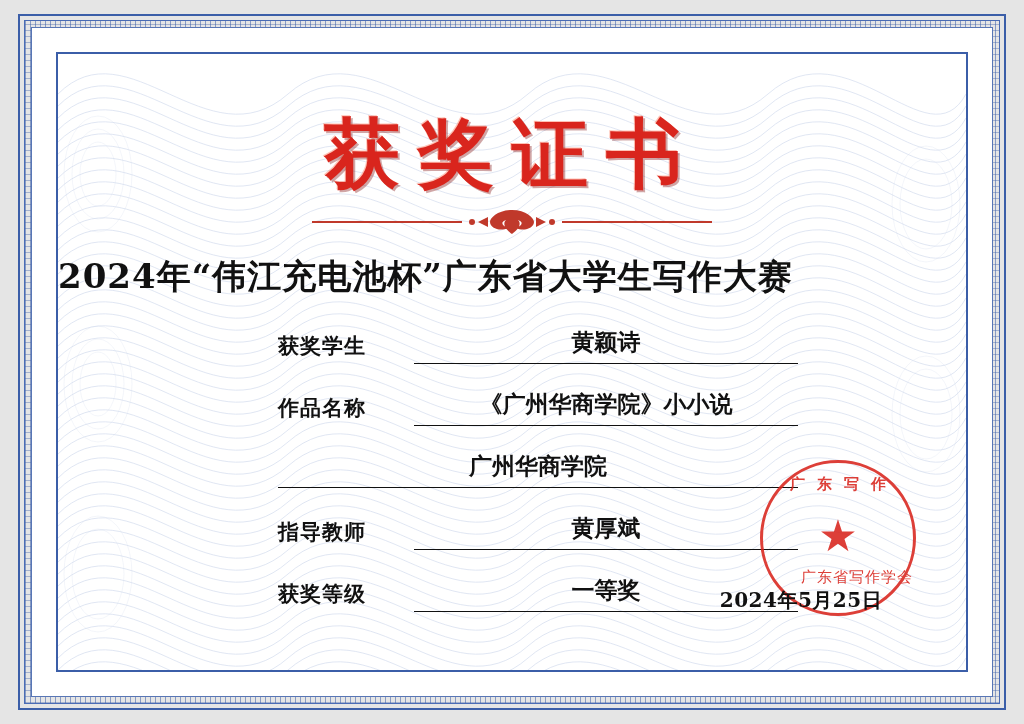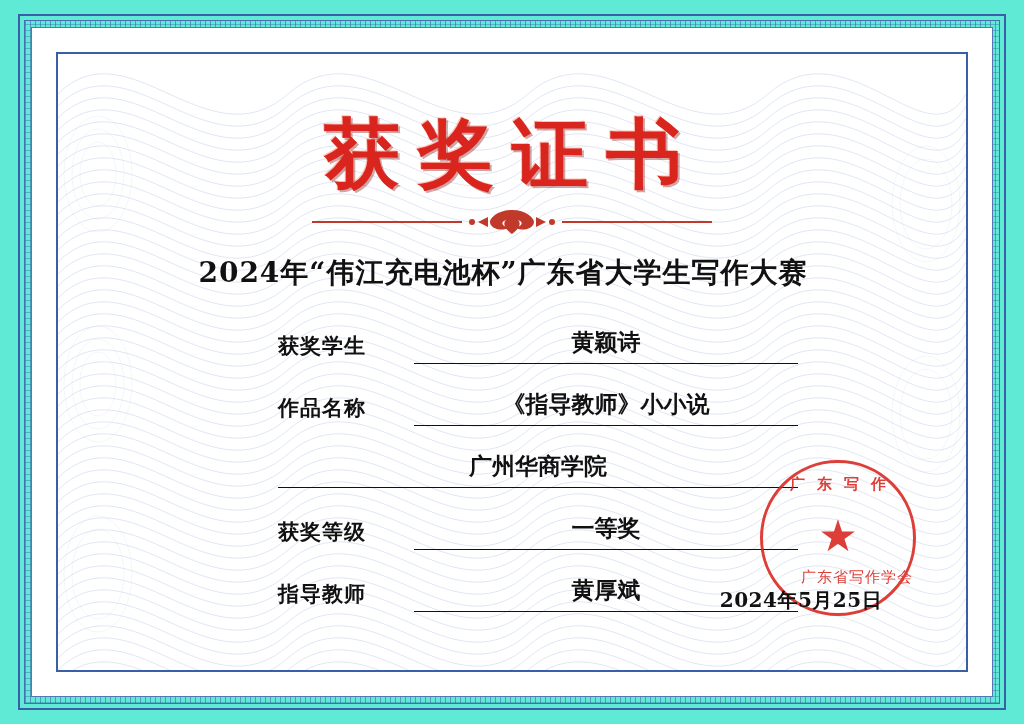--- a/index.html
+++ b/index.html
@@ -12,21 +12,21 @@
     height: 724px;
     overflow: hidden;
     font-family: "Liberation Serif", serif;
   }
 
   
   .certificate {
     position: relative;
     width: 1024px;
     height: 724px;
-    background: #5eead4;
+    background: #e5e5e5;
     box-sizing: border-box;
   }
 
   
   .border-frame {
     position: absolute;
     left: 18px;
     top: 14px;
     right: 18px;
     bottom: 14px;
@@ -122,23 +122,23 @@
     transform: translateX(-50%);
     width: 400px;
     height: 36px;
   }
 
   .contest-name {
     position: absolute;
     top: 200px;
     left: 0;
     right: 18px;
-    text-align: center;
-    font-family: "DejaVu Serif", "Liberation Serif", serif;
-    font-size: 28px;
+    text-align: left;
+    font-family: "DejaVu Serif", "Liberation Serif", serif;
+    font-size: 34px;
     font-weight: bold;
     color: #111111;
     letter-spacing: 1px;
     white-space: nowrap;
   }
 
   
   .fields {
     position: absolute;
     top: 262px;
@@ -354,35 +354,35 @@
 
     <div class="fields">
 
       <div class="field-row">
         <div class="field-label">获奖学生</div>
         <div class="field-value">黄颖诗</div>
       </div>
 
       <div class="field-row">
         <div class="field-label">作品名称</div>
-        <div class="field-value">《指导教师》小小说</div>
+        <div class="field-value">《广州华商学院》小小说</div>
       </div>
 
       <div class="field-row">
         <div class="field-value">广州华商学院</div>
+      </div>
+
+      <div class="field-row">
+        <div class="field-label">指导教师</div>
+        <div class="field-value">黄厚斌</div>
       </div>
 
       <div class="field-row">
         <div class="field-label">获奖等级</div>
         <div class="field-value">一等奖</div>
-      </div>
-
-      <div class="field-row">
-        <div class="field-label">指导教师</div>
-        <div class="field-value">黄厚斌</div>
       </div>
 
     </div>
 
     <div class="seal-area">
       <div class="seal">
         <div class="seal-top-text">广东写作</div>
         <div class="seal-star">★</div>
         <div class="seal-bottom-text">广东省写作学会</div>
       </div>

